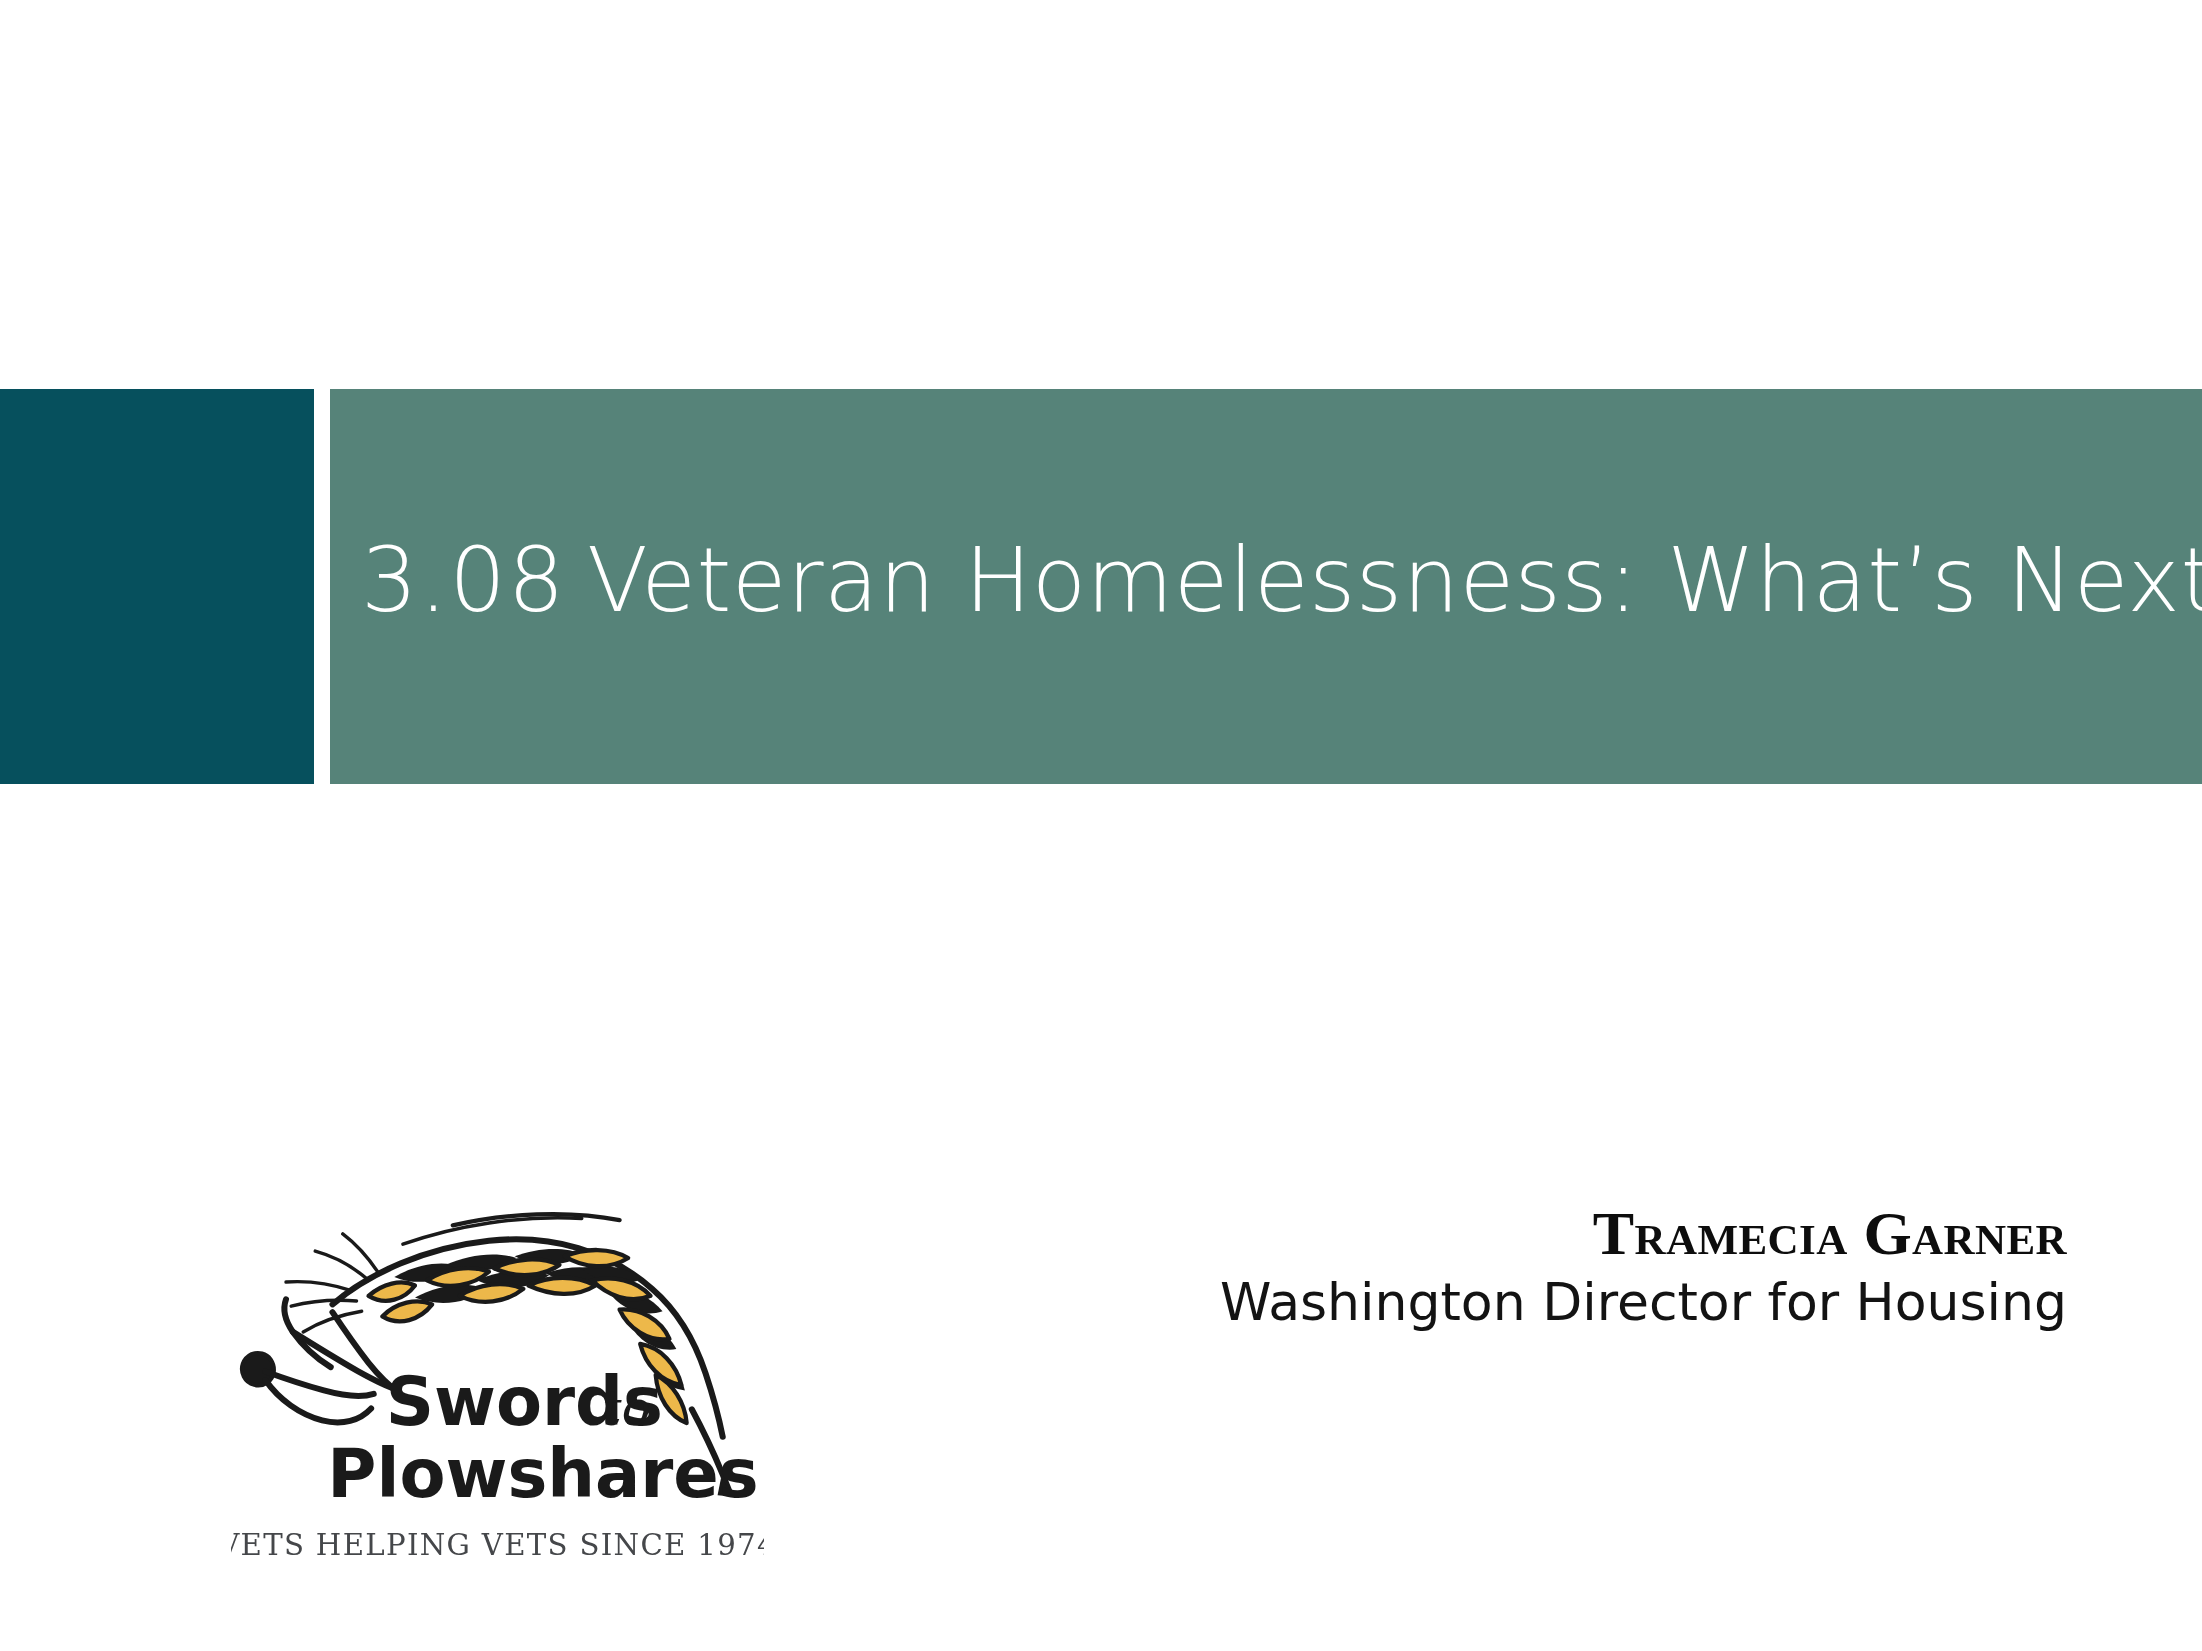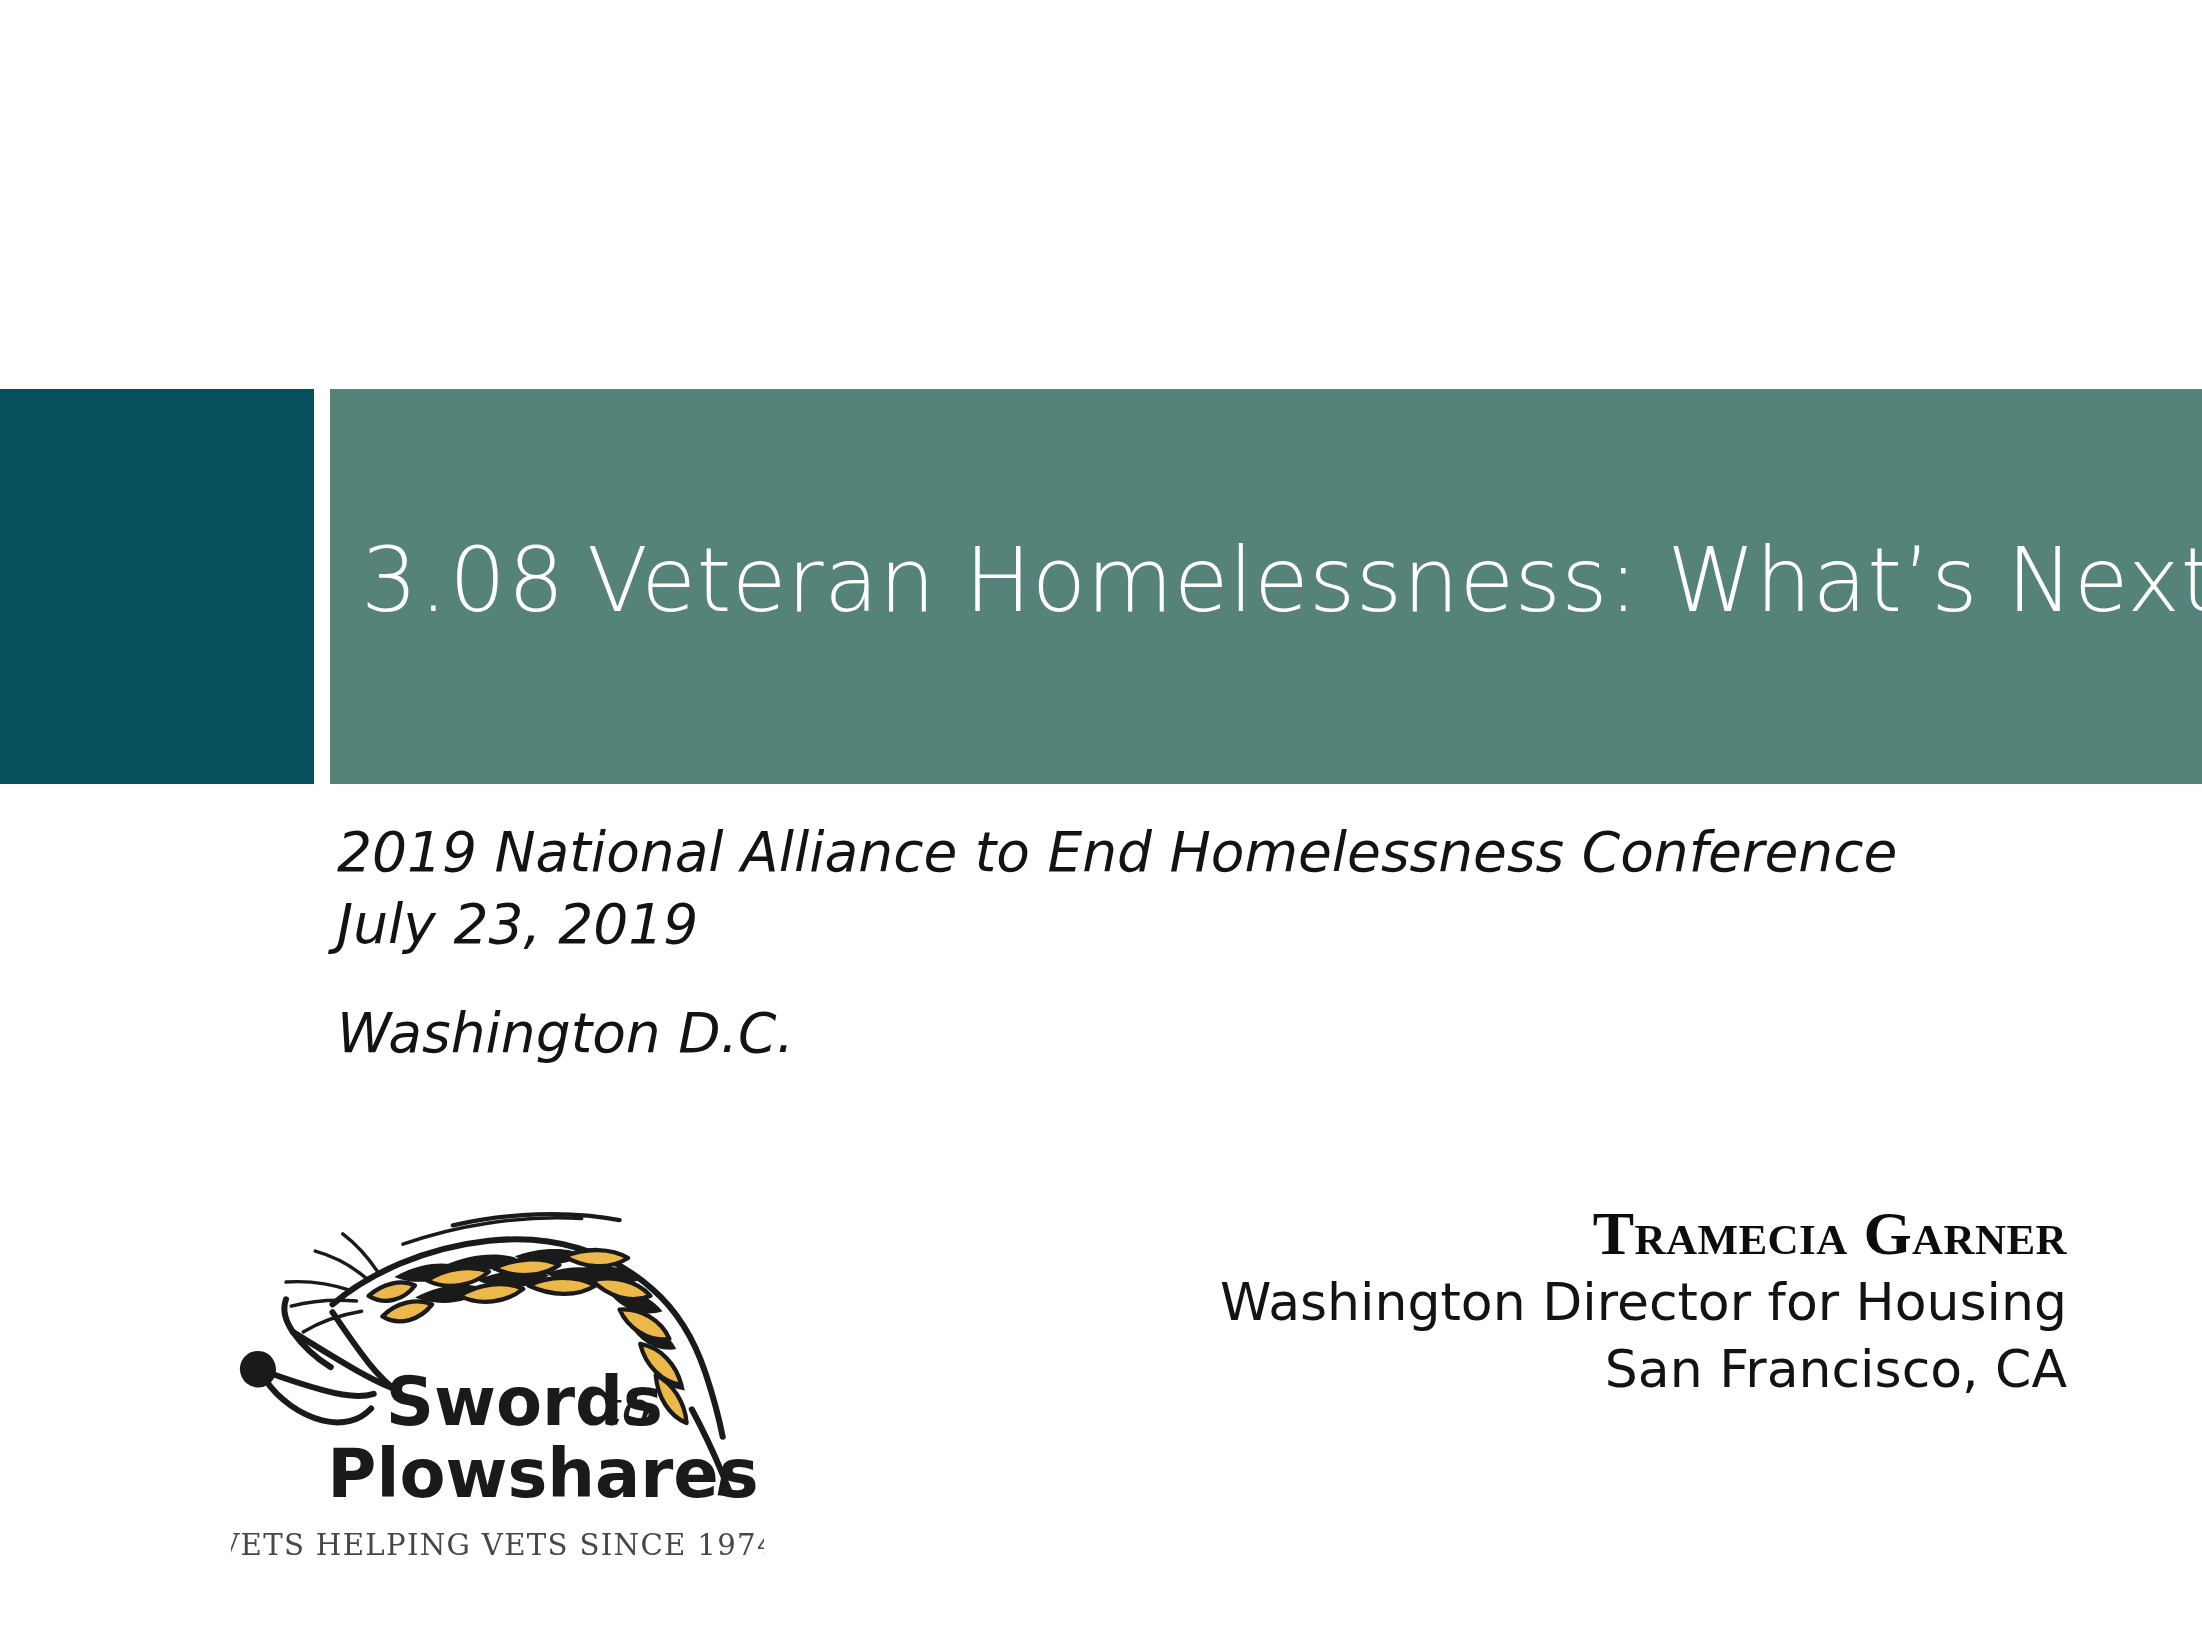--- a/index.html
+++ b/index.html
@@ -124,30 +124,24 @@
 
 <div class="slide">
 
   <div class="title-accent-block"></div>
   <div class="title-banner"></div>
 
   <div class="title-text">
     <span class="title-num">3.08</span><span>Veteran Homelessness: What’s Next?</span>
   </div>
 
-  <div class="subtitle-block">
-    <div class="subtitle-line">2019 National Alliance to End Homelessness Conference</div>
-    <div class="subtitle-line">July 23, 2019</div>
-    <div class="subtitle-line spaced-before">Washington D.C.</div>
-  </div>
 
   <div class="presenter-block">
     <div class="presenter-name">Tramecia Garner</div>
     <div class="presenter-line">Washington Director for Housing</div>
-    <div class="presenter-line">San Francisco, CA</div>
   </div>
 
   <div class="logo">
     <svg viewBox="0 0 620 440" xmlns="http://www.w3.org/2000/svg">
 
       <g fill="none" stroke="#1A1A1A" stroke-width="7" stroke-linecap="round" stroke-linejoin="round">
 
         <path d="M64 122 C60 133 63 147 72 160 C84 177 100 191 116 201"></path>
 
         <path d="M24 186 C14 191 10 202 15 212 C20 222 33 225 42 219 C51 213 52 201 46 192 C41 185 32 183 24 186 Z" fill="#1A1A1A" stroke-width="5"></path>

